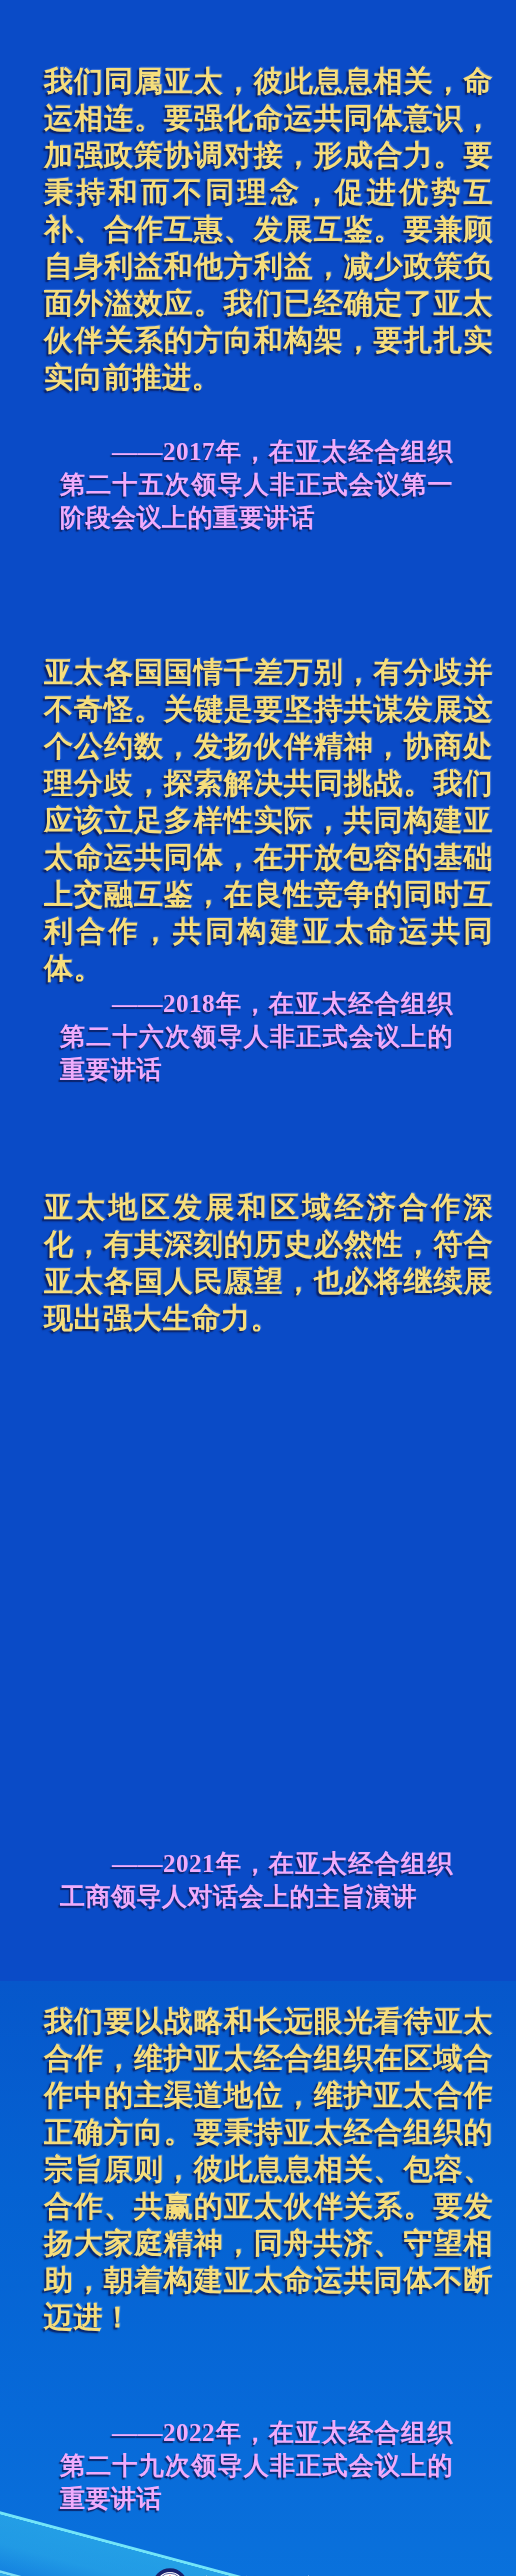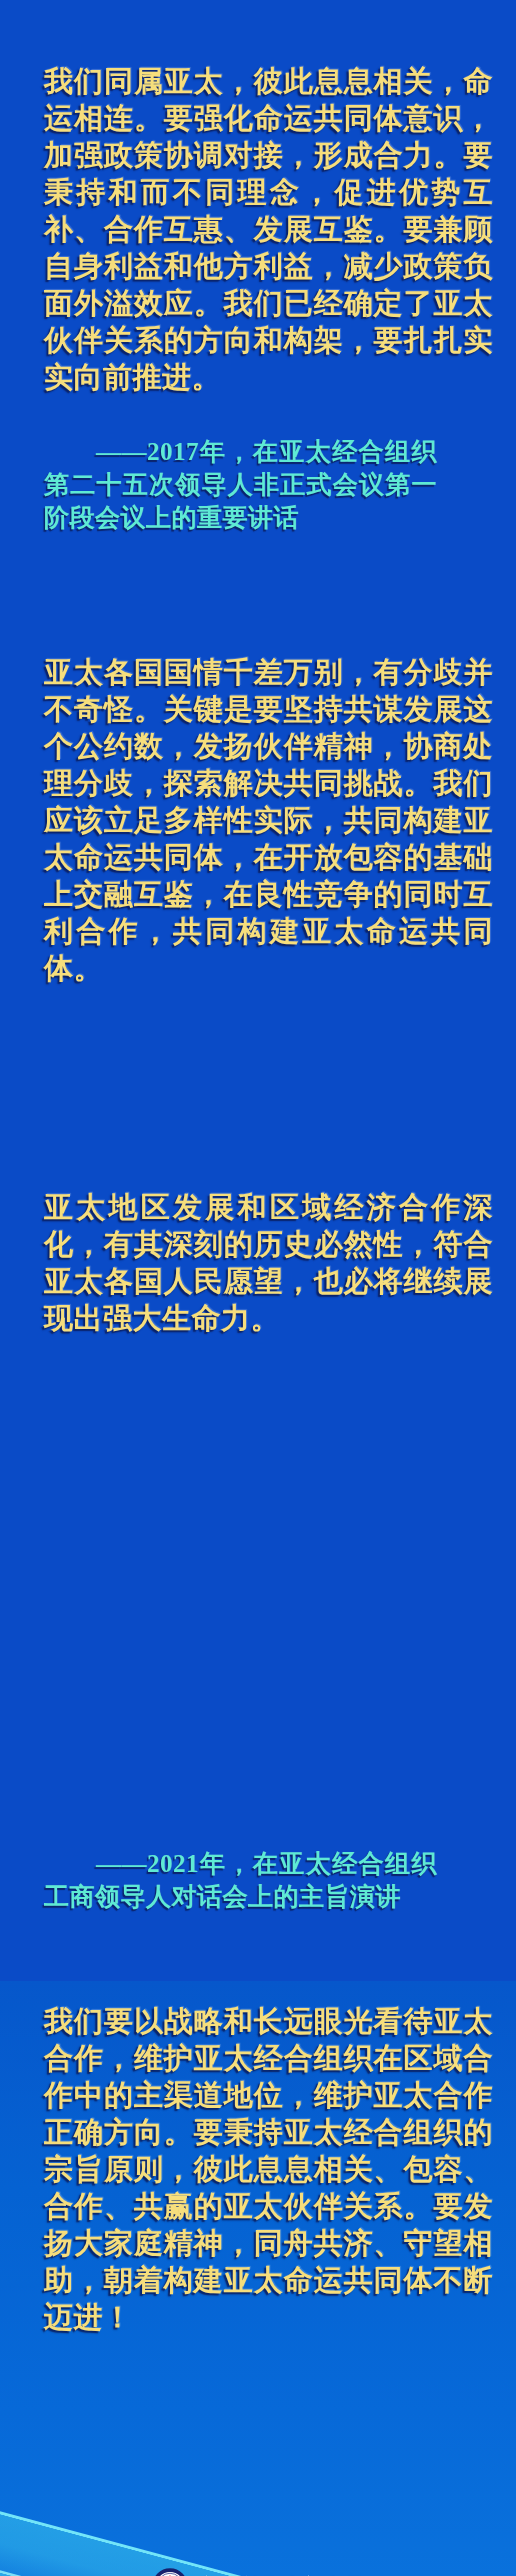--- a/index.html
+++ b/index.html
@@ -46,26 +46,26 @@
     font-weight:bold;
     font-size:29px;
     line-height:37px;
     letter-spacing:0.5px;
     color:#f6de7c;
     text-align:justify;
     text-shadow:-2.1px 2.1px 1.5px rgba(10,28,92,0.92), 1px -1px 1px rgba(255,255,255,0.22);
   }
   .qattr{
     position:absolute;
-    left:44px; width:393px;
+    left:60px; width:393px;
     font-weight:bold;
     font-size:25px;
     line-height:33px;
     letter-spacing:0.5px;
-    color:#5eead4;
+    color:#f0abfc;
     text-indent:52px;
     text-align:justify;
     text-shadow:-1.5px 1.5px 1px rgba(10,28,92,0.85), 0.5px -0.5px 0.5px rgba(255,255,255,0.18);
   }
   .footer{
     position:absolute;
     left:0; top:2568px;
     width:517px;
     display:flex;
     align-items:center;
@@ -90,26 +90,28 @@
   <div class="bottom-panel">
     <div class="streak s1"></div>
     <div class="streak s2"></div>
 
   </div>
 
   <div class="qbody" style="top:63px">我们同属亚太，彼此息息相关，命运相连。要强化命运共同体意识，加强政策协调对接，形成合力。要秉持和而不同理念，促进优势互补、合作互惠、发展互鉴。要兼顾自身利益和他方利益，减少政策负面外溢效应。我们已经确定了亚太伙伴关系的方向和构架，要扎扎实实向前推进。</div>
   <div class="qattr" style="top:435px">——2017年，在亚太经合组织第二十五次领导人非正式会议第一阶段会议上的重要讲话</div>
 
   <div class="qbody" style="top:654px">亚太各国国情千差万别，有分歧并不奇怪。关键是要坚持共谋发展这个公约数，发扬伙伴精神，协商处理分歧，探索解决共同挑战。我们应该立足多样性实际，共同构建亚太命运共同体，在开放包容的基础上交融互鉴，在良性竞争的同时互利合作，共同构建亚太命运共同体。</div>
+  <div class="qattr" style="top:987px">——2018年，在亚太经合组织第二十六次领导人非正式会议上的重要讲话</div>
 
   <div class="qbody" style="top:1189px">亚太地区发展和区域经济合作深化，有其深刻的历史必然性，符合亚太各国人民愿望，也必将继续展现出强大生命力。</div>
 
   <div class="qattr" style="top:1847px">——2021年，在亚太经合组织工商领导人对话会上的主旨演讲</div>
 
   <div class="qbody" style="top:2003px">我们要以战略和长远眼光看待亚太合作，维护亚太经合组织在区域合作中的主渠道地位，维护亚太合作正确方向。要秉持亚太经合组织的宗旨原则，彼此息息相关、包容、合作、共赢的亚太伙伴关系。要发扬大家庭精神，同舟共济、守望相助，朝着构建亚太命运共同体不断迈进！</div>
+  <div class="qattr" style="top:2416px">——2022年，在亚太经合组织第二十九次领导人非正式会议上的重要讲话</div>
 
   <div class="footer">
     <span class="logo">
       <svg viewBox="0 0 68 68" width="36" height="36" aria-hidden="true">
         <circle cx="34" cy="34" r="31" fill="#ffffff"></circle>
         <circle cx="34" cy="34" r="30" fill="none" stroke="#16216e" stroke-width="7"></circle>
         <circle cx="34" cy="34" r="24" fill="none" stroke="#2a3c8f" stroke-width="1.5"></circle>
         <path d="M34 13 c3.5 5.5 6.5 8 6.5 13 a6.5 6.5 0 1 1 -13 0 c0 -5 3 -7.5 6.5 -13 z" fill="#e01a2c"></path>
         <rect x="30.5" y="31" width="7" height="16" fill="#e01a2c"></rect>
         <rect x="24" y="45" width="20" height="4.5" fill="#e01a2c"></rect>

